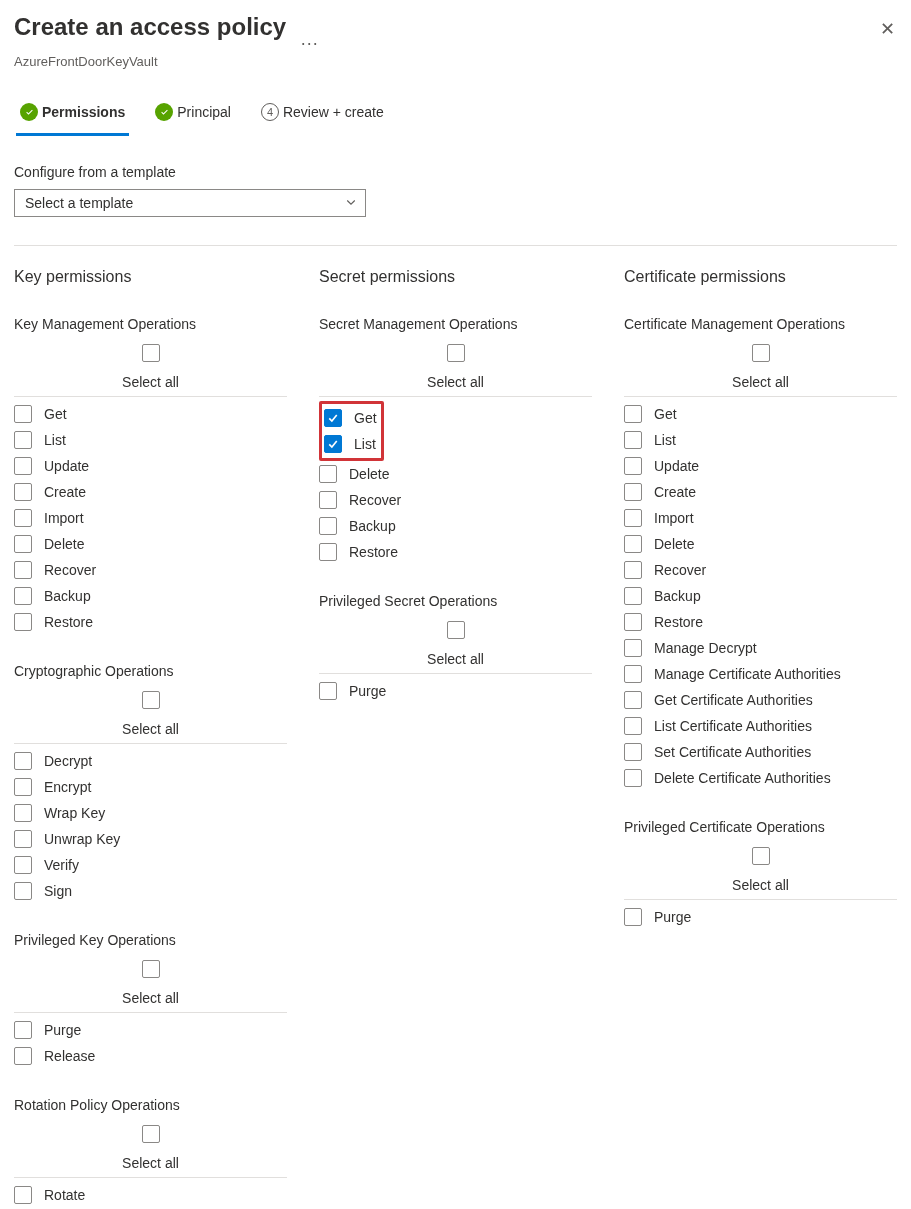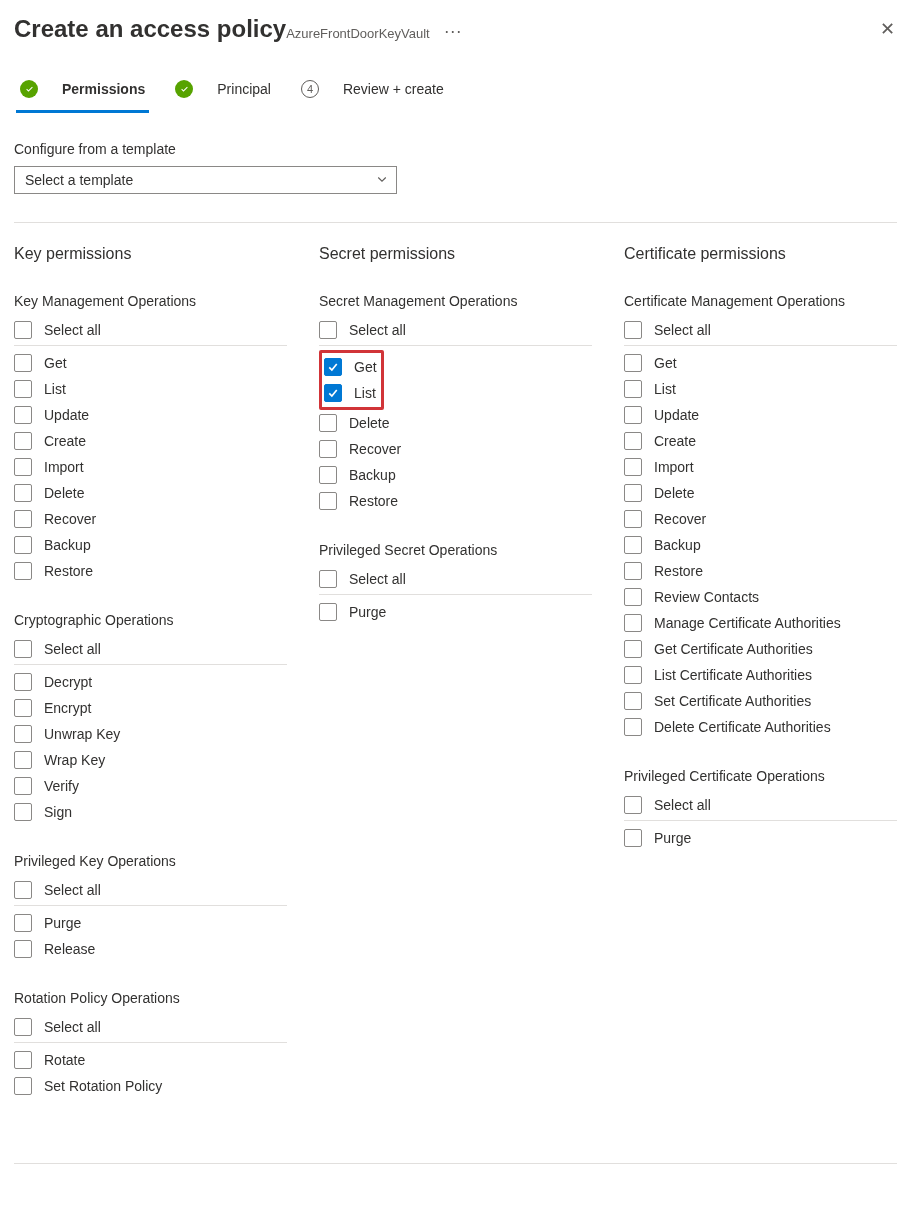--- a/index.html
+++ b/index.html
@@ -15,50 +15,50 @@
   body{
     margin:0;
     font-family:"Segoe UI",Arial,sans-serif;
     color:var(--text);
     background:#fff;
     font-size:14px;
   }
   .page{width:911px;padding:12px 14px 18px;}
   .header{display:flex;align-items:flex-start;justify-content:space-between;}
   .titles{display:flex;align-items:center;gap:8px;}
-  .title-block{display:flex;flex-direction:row;}
+  .title-block{display:flex;flex-direction:column;}
   .title{font-size:24px;font-weight:600;margin:0;line-height:1.25;}
   .subtitle{font-size:13px;color:var(--muted);margin-top:12px;}
   .dots{color:var(--muted);font-size:18px;padding:6px;cursor:pointer;line-height:1;margin-top:4px;}
   .close-x{font-size:18px;color:var(--muted);cursor:pointer;padding:6px 2px 0 0;}
   .steps{display:flex;gap:22px;margin:26px 0 0 2px;}
-  .step{display:flex;align-items:center;gap:24px;padding:8px 4px 12px;cursor:pointer;color:var(--text);border-bottom:3px solid transparent;justify-content:flex-end;}
+  .step{display:flex;align-items:center;gap:4px;padding:8px 4px 12px;cursor:pointer;color:var(--text);border-bottom:3px solid transparent;justify-content:flex-end;}
   .step.active{border-bottom-color:var(--accent);}
   .step.active .step-label{font-weight:600;}
   .step-icon{width:18px;height:18px;border-radius:50%;display:flex;align-items:center;justify-content:center;flex-shrink:0;}
   .step-icon.done{background:var(--green);}
   .step-icon.done svg{width:11px;height:11px;fill:#fff;}
   .step-icon.num{border:1px solid var(--muted);color:var(--muted);font-size:11px;}
   .step-label{font-size:14px;}
   .template-block{margin-top:28px;}
   .template-label{font-size:14px;margin-bottom:9px;}
-  .select-box{position:relative;width:383px;border:1px solid var(--border);padding:5px 30px 5px 10px;cursor:pointer;font-size:14px;color:var(--text);}
+  .select-box{position:relative;width:352px;border:1px solid var(--border);padding:5px 30px 5px 10px;cursor:pointer;font-size:14px;color:var(--text);}
   .chevron{position:absolute;right:8px;top:50%;transform:translateY(-50%);}
   .chevron svg{width:12px;height:12px;stroke:var(--muted);stroke-width:1.5;fill:none;}
   .divider{height:1px;background:var(--light-border);margin:28px 0 22px;}
   .cols{display:grid;grid-template-columns:1fr 1fr 1fr;column-gap:32px;align-items:start;}
   .col-title{font-size:16px;font-weight:400;margin:0 0 30px;}
   .group{margin-bottom:28px;}
   .group-title{font-size:14px;margin:0 0 8px;color:var(--text);}
   .cb-row{display:flex;align-items:center;gap:12px;padding:4px 0;}
   .checkbox{width:18px;height:18px;border:1px solid var(--border);border-radius:2px;display:flex;align-items:center;justify-content:center;cursor:pointer;flex-shrink:0;}
   .checkbox.checked{background:var(--accent);border-color:var(--accent);}
   .checkbox.checked svg{width:12px;height:12px;stroke:#fff;stroke-width:2.2;fill:none;}
   .cb-label{font-size:14px;}
-  .select-all-row{border-bottom:1px solid var(--light-border);padding-bottom:6px;margin-bottom:4px;}
+  .select-all-row{border-bottom:1px solid var(--light-border);padding-bottom:6px;margin-bottom:4px;flex-direction:column;}
   .highlight-box{border:3px solid var(--highlight);border-radius:2px;padding:1px 4px 1px 2px;display:inline-block;}
   .footer{border-top:1px solid var(--light-border);margin-top:36px;padding-top:12px;display:flex;gap:14px;}
 </style>
 </head>
 <body>
 
 <div class="page">
 
   <div class="header">
     <div class="titles">
@@ -164,25 +164,25 @@
             <div class="cb-row">
               <div class="checkbox"></div>
               <span class="cb-label">Decrypt</span>
             </div>
             <div class="cb-row">
               <div class="checkbox"></div>
               <span class="cb-label">Encrypt</span>
             </div>
             <div class="cb-row">
               <div class="checkbox"></div>
+              <span class="cb-label">Wrap Key</span>
+            </div>
+            <div class="cb-row">
+              <div class="checkbox"></div>
               <span class="cb-label">Unwrap Key</span>
-            </div>
-            <div class="cb-row">
-              <div class="checkbox"></div>
-              <span class="cb-label">Wrap Key</span>
             </div>
             <div class="cb-row">
               <div class="checkbox"></div>
               <span class="cb-label">Verify</span>
             </div>
             <div class="cb-row">
               <div class="checkbox"></div>
               <span class="cb-label">Sign</span>
             </div>
           </div>
@@ -304,21 +304,21 @@
             <div class="cb-row">
               <div class="checkbox"></div>
               <span class="cb-label">Backup</span>
             </div>
             <div class="cb-row">
               <div class="checkbox"></div>
               <span class="cb-label">Restore</span>
             </div>
             <div class="cb-row">
               <div class="checkbox"></div>
-              <span class="cb-label">Review Contacts</span>
+              <span class="cb-label">Manage Decrypt</span>
             </div>
             <div class="cb-row">
               <div class="checkbox"></div>
               <span class="cb-label">Manage Certificate Authorities</span>
             </div>
             <div class="cb-row">
               <div class="checkbox"></div>
               <span class="cb-label">Get Certificate Authorities</span>
             </div>
             <div class="cb-row">

